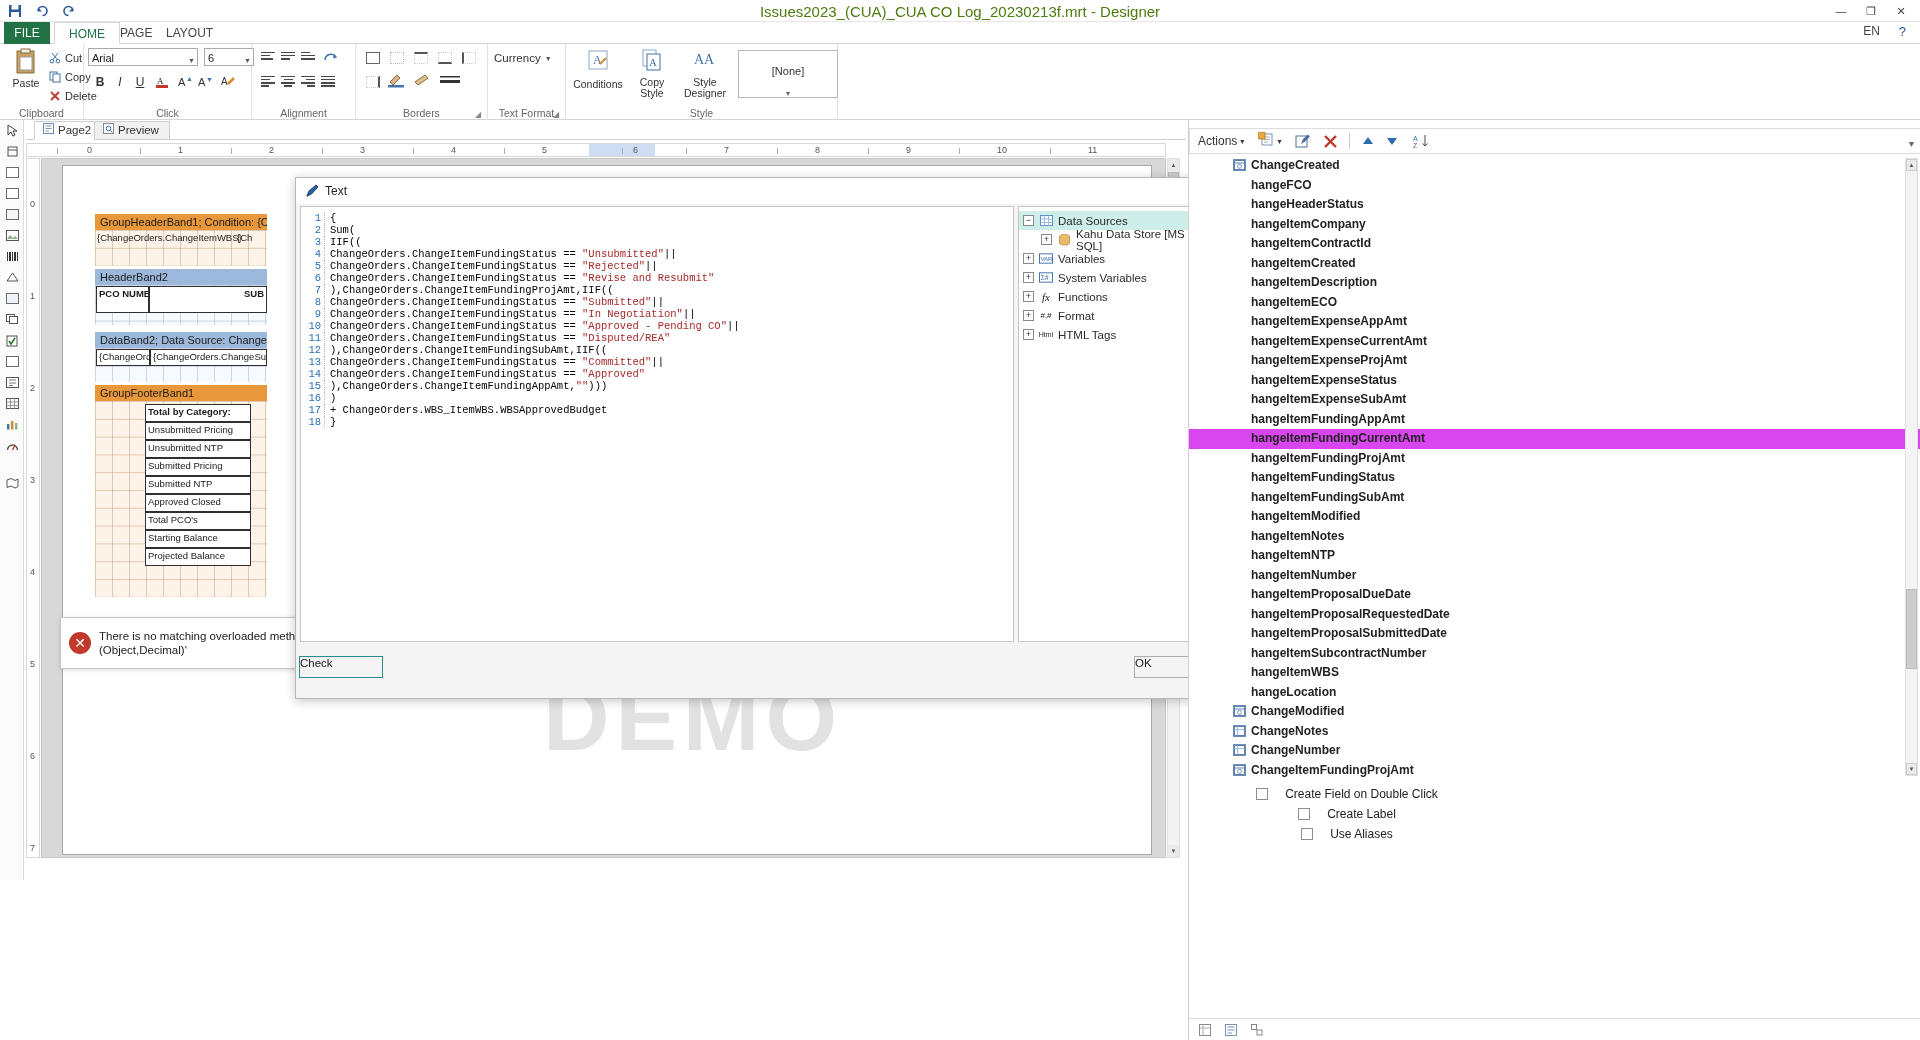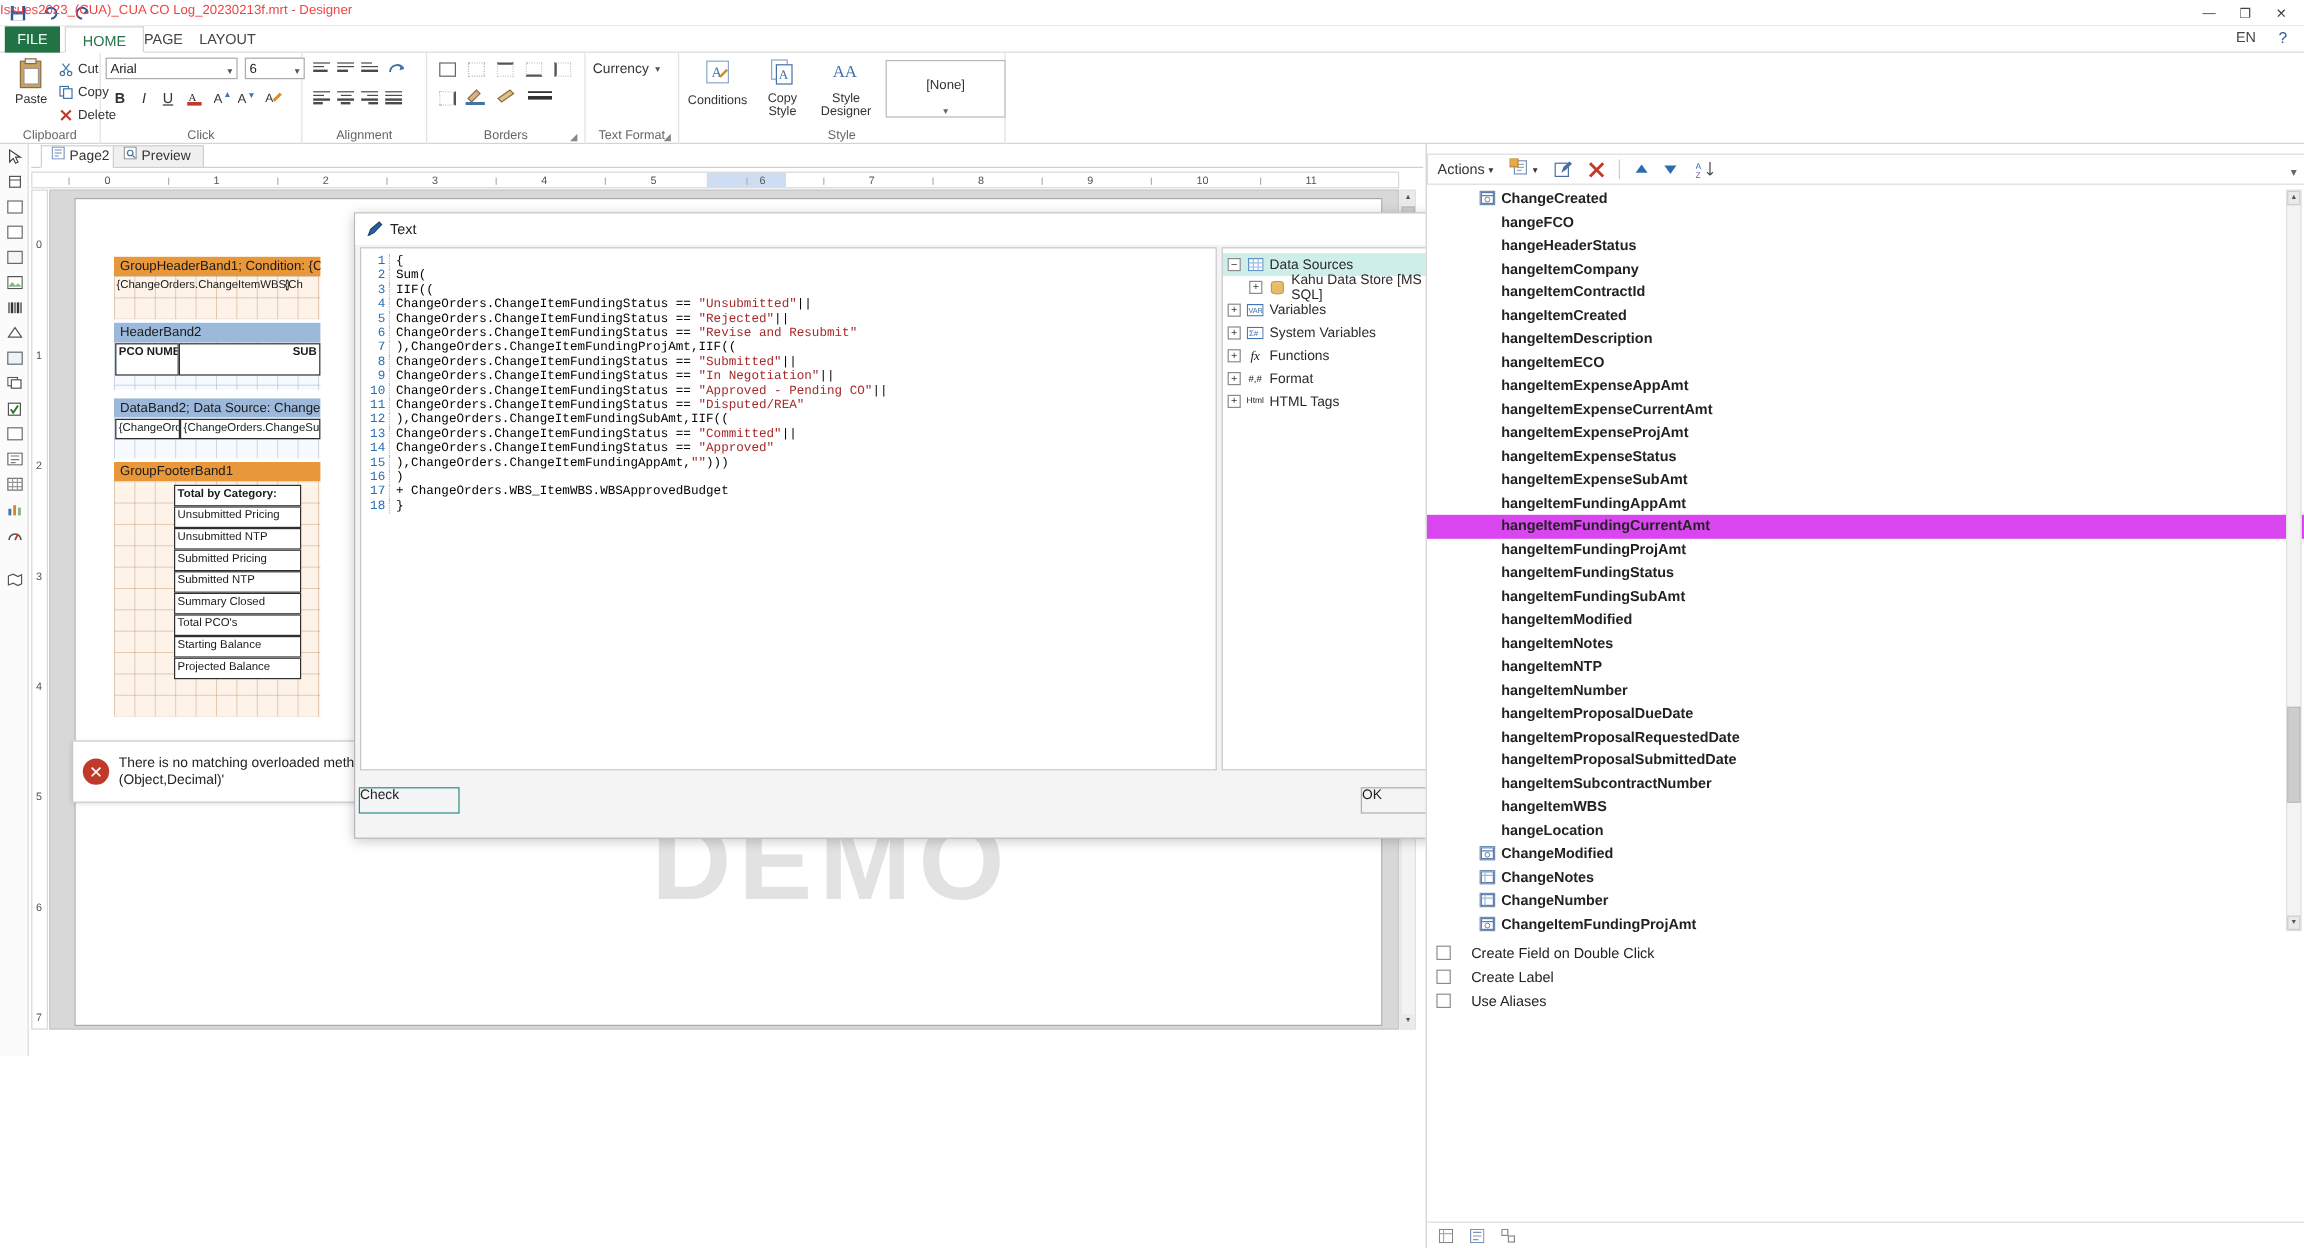--- a/index.html
+++ b/index.html
@@ -14,22 +14,22 @@
 
   
   .titlebar{
     position:absolute; left:0; top:0; width:1920px; height:22px;
     background:#ffffff; border-bottom:1px solid #e6e6e6;
   }
   .qat{ position:absolute; left:6px; top:2px; display:flex; gap:10px; align-items:center; }
   .qat .qicon{ width:17px; height:17px; display:flex; align-items:center; justify-content:center;
     font-size:13px; color:#2b579a; cursor:pointer; }
   .title-text{
-    position:absolute; left:0; top:3px; width:1920px; 
-    font-size:11px; color:#ef4444; }
+    position:absolute; left:0; top:3px; width:1920px; text-align:center;
+    font-size:15px; color:#4d7c0f; }
   .winbtns{ position:absolute; right:4px; top:0; height:22px; display:flex; }
   .winbtns div{ width:30px; height:22px; display:flex; align-items:center; justify-content:center;
     font-size:11px; color:#444; cursor:pointer; }
 
   
   .ribbon-tabs{
     position:absolute; left:0; top:22px; width:1920px; height:22px;
     background:#fff; border-bottom:1px solid #d4d4d4;
   }
   .tab{ position:absolute; top:0; height:22px; line-height:22px; padding:0 14px;
@@ -240,21 +240,21 @@
   .rscroll{ position:absolute; right:2px; top:38px; width:13px; height:618px; background:#f3f3f3;
     border:1px solid #e0e0e0;}
   .rscroll .up,.rscroll .dn{ width:11px;height:12px; background:#eaeaea; border:1px solid #cdcdcd;
     display:flex;align-items:center;justify-content:center; font-size:6px; color:#555; cursor:pointer;}
   .rscroll .dn{ position:absolute; bottom:0;}
   .rscroll .thumb{ position:absolute; top:430px; left:0; width:11px; height:80px; background:#cdcdcd;
     border:1px solid #bbb; cursor:pointer;}
 
   .rchecks{ position:absolute; left:8px; top:665px; width:300px;}
   .chkrow{ display:flex; align-items:center; gap:17px; height:18px; margin-bottom:2px;
-    font-size:12px; color:#222; cursor:pointer;}
+    font-size:12px; color:#222; cursor:pointer;justify-content:center;}
   .chkbox{ width:12px;height:12px;border:1px solid #8d8d8d; background:#fff; flex:0 0 12px;}
 
   .rbottom{ position:absolute; left:0; bottom:0; width:732px; height:22px;
     border-top:1px solid #dcdcdc; display:flex; align-items:center; gap:14px; padding-left:10px;
     font-size:11.5px; color:#333;}
   .rbottom .bi{ display:flex;align-items:center;gap:4px; cursor:pointer;}
 
   
   .cvscroll-v{ position:absolute; left:1167px; top:158px; width:13px; height:700px;
     background:#f3f3f3; border:1px solid #e0e0e0;}
@@ -714,21 +714,21 @@
     <div class="cell" style="left:87px;top:183px;width:117px;height:17px;">{ChangeOrders.ChangeSubject}</div>
 
     <div class="band-hdr band-orange" style="left:32px;top:219px;width:172px;">GroupFooterBand1</div>
     <div class="band-area gridbg" style="left:32px;top:235px;width:172px;height:196px;background-color:#fdf3e8;"></div>
 
     <div class="cell b" style="left:82px;top:238px;width:106px;height:18px;">Total by Category:</div>
     <div class="cell" style="left:82px;top:256px;width:106px;height:18px;">Unsubmitted Pricing</div>
     <div class="cell" style="left:82px;top:274px;width:106px;height:18px;">Unsubmitted NTP</div>
     <div class="cell" style="left:82px;top:292px;width:106px;height:18px;">Submitted Pricing</div>
     <div class="cell" style="left:82px;top:310px;width:106px;height:18px;">Submitted NTP</div>
-    <div class="cell" style="left:82px;top:328px;width:106px;height:18px;">Summary Closed</div>
+    <div class="cell" style="left:82px;top:328px;width:106px;height:18px;">Approved Closed</div>
     <div class="cell" style="left:82px;top:346px;width:106px;height:18px;">Total PCO's</div>
     <div class="cell" style="left:82px;top:364px;width:106px;height:18px;">Starting Balance</div>
     <div class="cell" style="left:82px;top:382px;width:106px;height:18px;">Projected Balance</div>
   </div>
 </div>
 
 <div class="cvscroll-v">
   <div class="ar">▲</div>
   <div class="thumb" style="top:13px;"></div>
   <div class="ar dn">▼</div>

